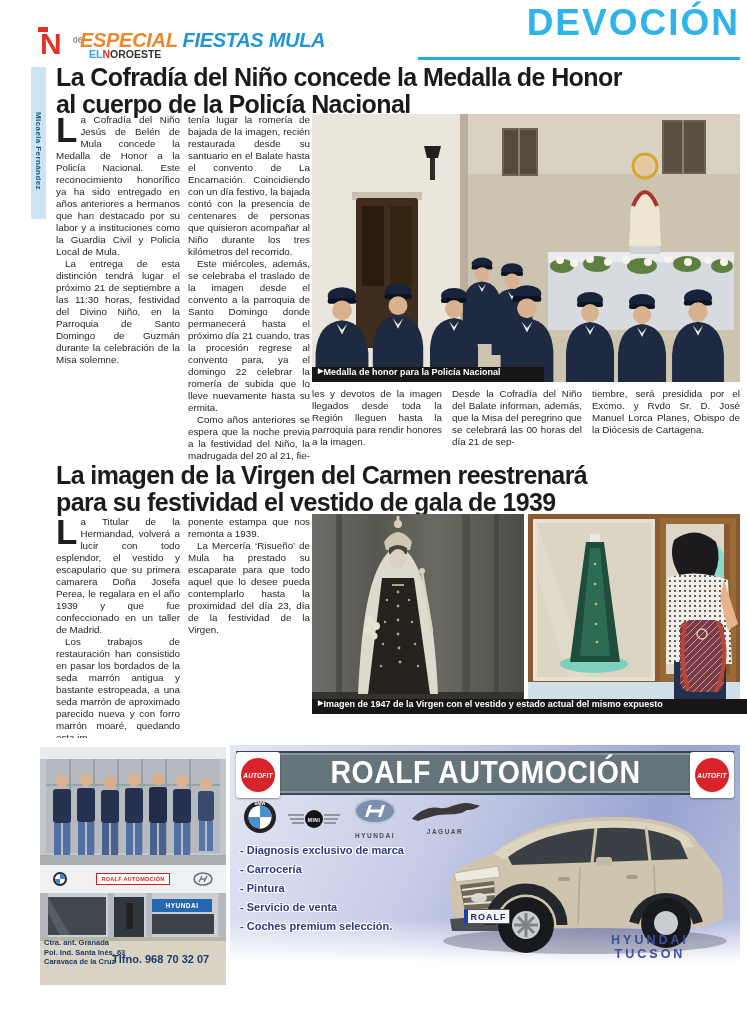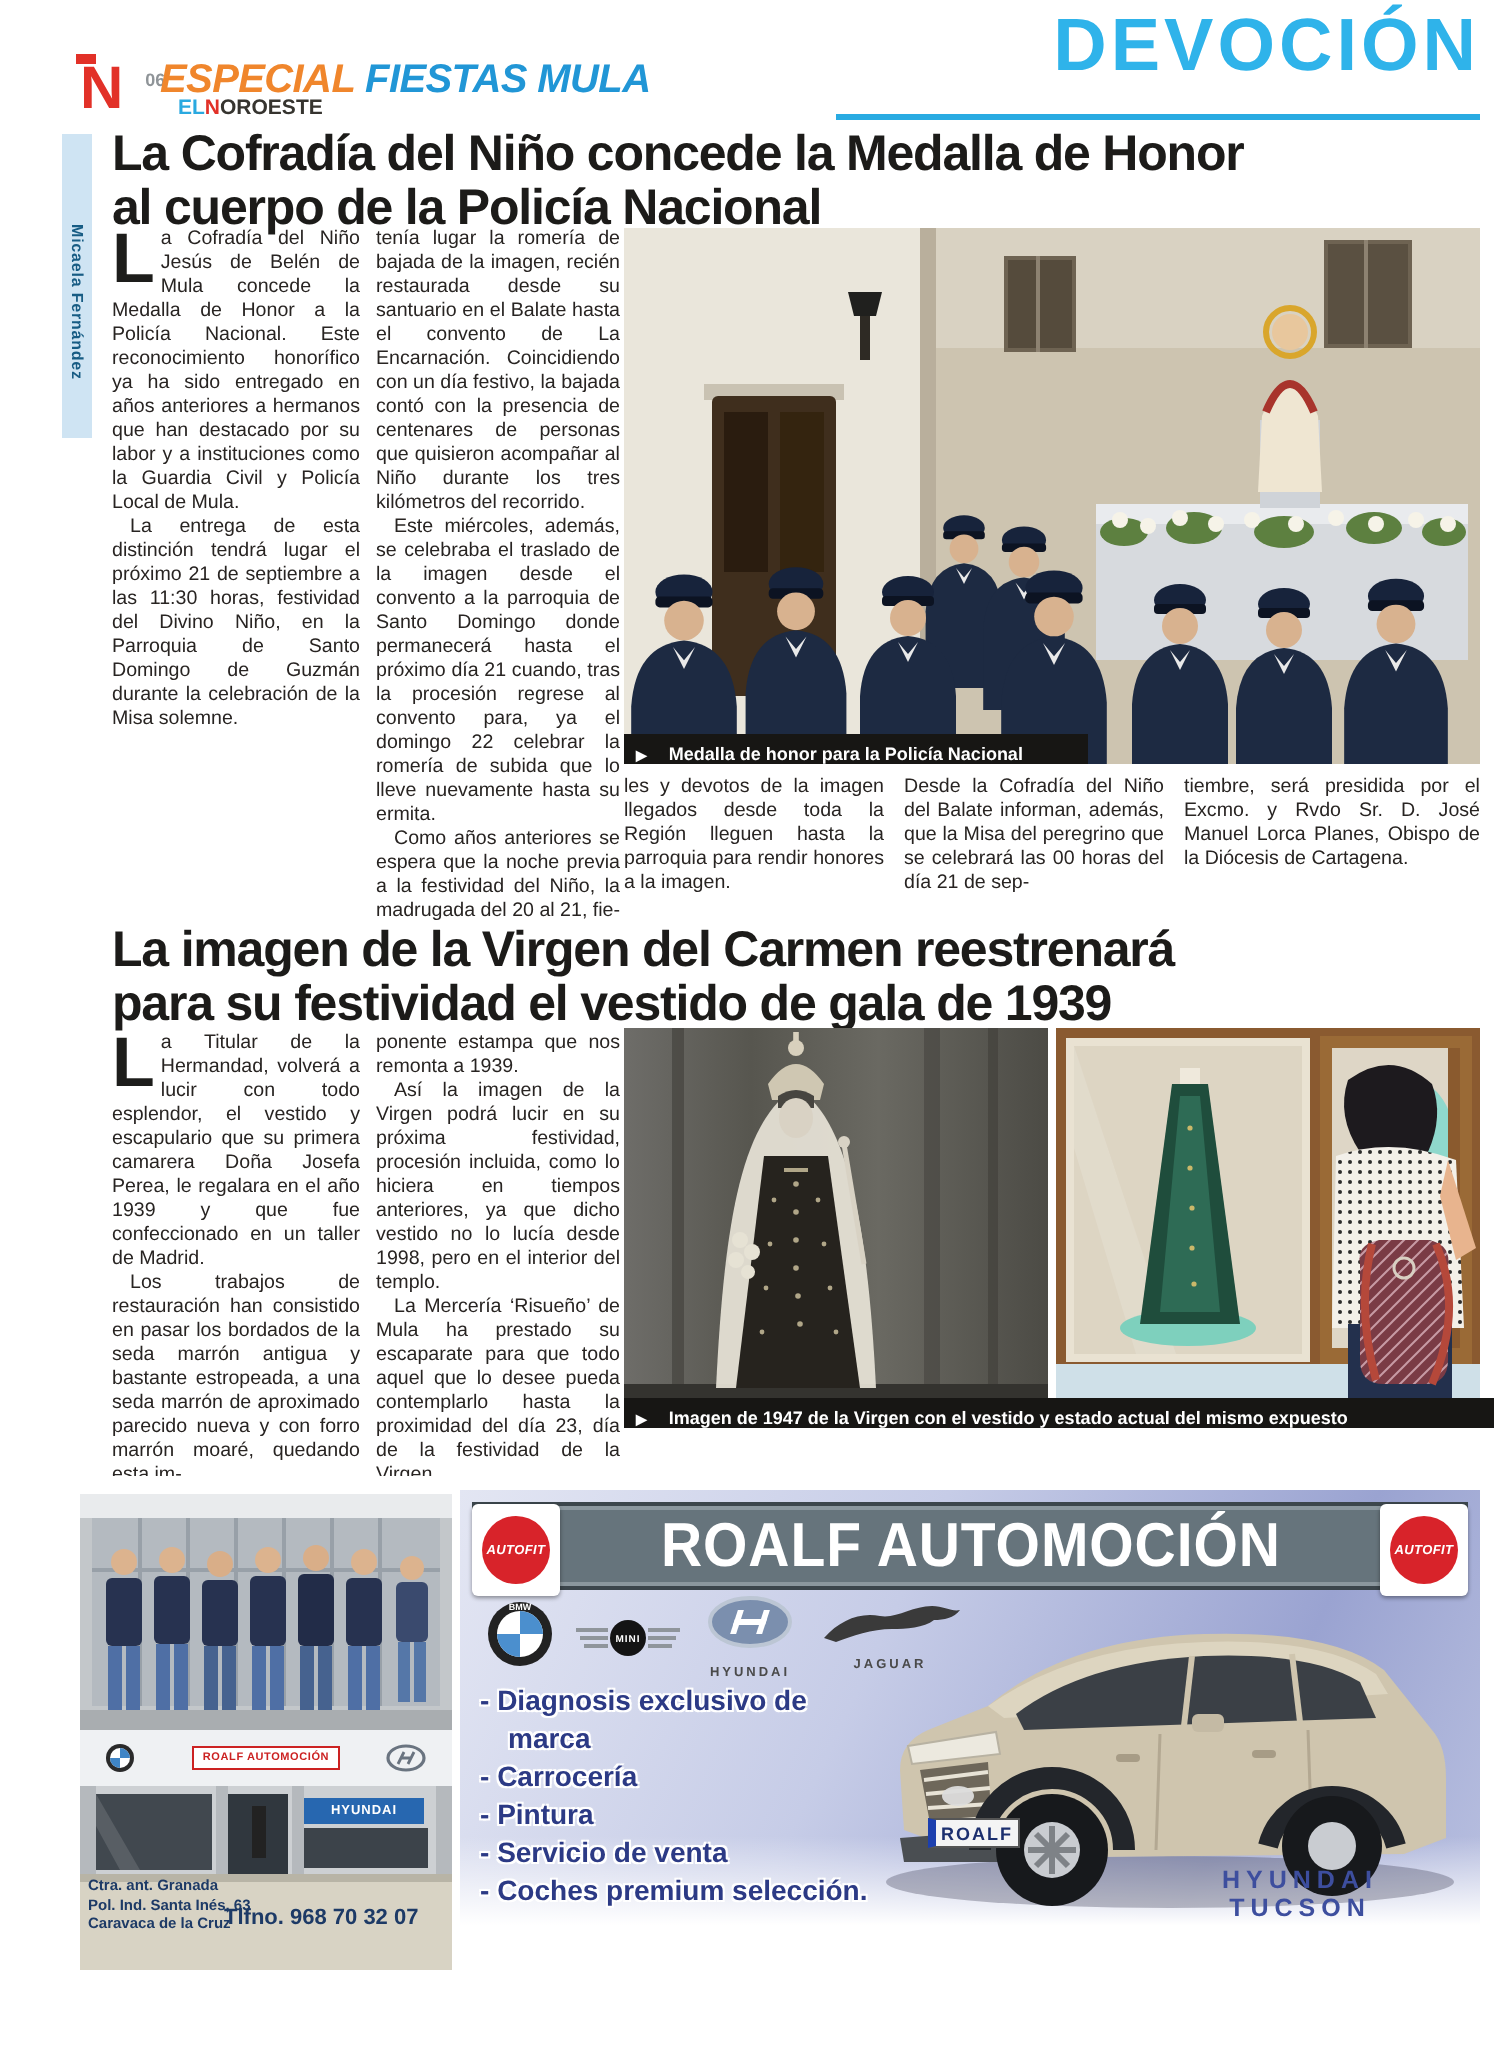--- a/index.html
+++ b/index.html
@@ -20,21 +20,21 @@
 
   
   .headline{position:absolute;font-weight:bold;color:#1c1b19;font-size:25px;line-height:26.5px;letter-spacing:-.6px}
   .byline-strip{position:absolute;left:31px;top:67px;width:15px;height:152px;background:#cfe4f3;text-align:center}
   .byline-strip span{writing-mode:vertical-rl;display:inline-block;font-size:8px;font-weight:bold;color:#175c84;padding-top:45px;letter-spacing:.4px;white-space:nowrap}
   .col{position:absolute;font-size:9.8px;line-height:12px;text-align:justify;color:#282422;overflow:hidden}
   .col p+p{text-indent:9px}
   .dropcap{float:left;font-size:35px;line-height:28px;font-weight:bold;color:#1d1d1b;padding:2px 3px 0 0}
   .photo{position:absolute;overflow:hidden;background:#888}
   .photo svg{display:block;width:100%;height:100%}
-  .caption{position:absolute;background:#171614;color:#fff;font-size:9px;font-weight:bold;display:flex;align-items:flex-end;gap:11px;padding:0 6px;height:15px;white-space:nowrap;overflow:hidden;z-index:5}
+  .caption{position:absolute;background:#171614;color:#fff;font-size:9px;font-weight:bold;display:flex;align-items:flex-start;gap:0;padding:0 6px;height:15px;white-space:nowrap;overflow:hidden;z-index:5}
   .cap-arrow{font-size:7px;line-height:1}
 
   
   .ad{position:absolute;left:40px;top:745px;width:700px;height:248px}
   .ad-left{position:absolute;left:0;top:2px;width:186px;height:238px;overflow:hidden}
   .ad-left svg{display:block;width:100%;height:100%}
   .facade-roalf{position:absolute;left:56px;top:126px;width:74px;height:12px;background:#fff;border:1px solid #c22;color:#c22;font-size:5.5px;font-weight:bold;display:flex;align-items:center;justify-content:center;letter-spacing:.3px;white-space:nowrap}
   .facade-hyundai{position:absolute;left:112px;top:152px;width:60px;height:13px;background:#2767b0;color:#fff;font-size:6.5px;font-weight:bold;display:flex;align-items:center;justify-content:center;letter-spacing:.5px}
   .ad-address{position:absolute;left:4px;top:191px;font-size:7.5px;line-height:9.6px;font-weight:bold;color:#1d3a66;white-space:nowrap}
   .ad-phone{position:absolute;left:72px;top:206px;font-size:11px;font-weight:bold;color:#1d3a66;white-space:nowrap}
@@ -45,21 +45,21 @@
   .banner-text{font-size:31px;font-weight:bold;color:#fff;letter-spacing:.5px;transform:scaleX(.92);white-space:nowrap}
   .autofit{position:absolute;top:-1px;width:44px;height:46px;background:#fff;border-radius:3px;box-shadow:0 1px 2px rgba(0,0,0,.4);display:flex;align-items:center;justify-content:center}
   .autofit.l{left:-2px}.autofit.r{right:-2px}
   .af-circle{width:34px;height:34px;border-radius:50%;background:#d8232a;display:flex;align-items:center;justify-content:center}
   .af-circle span{color:#fff;font-size:6.5px;font-weight:bold;font-style:italic;letter-spacing:.2px}
   .brand{position:absolute;text-align:center}
   .brand-label{display:block;font-size:6.5px;font-weight:bold;color:#4a4a4a;letter-spacing:1.5px;margin-top:1px}
   .mini-label{position:absolute;left:50%;top:10px;transform:translateX(-50%);color:#fff;font-size:5px;font-weight:bold;letter-spacing:.5px}
   .bmw-label{position:absolute;left:50%;top:2px;transform:translateX(-50%);color:#fff;font-size:4.5px;font-weight:bold}
   .bullets{position:absolute;left:10px;top:96px;width:200px;list-style:none}
-  .bullets li{font-size:14px;line-height:19px;font-weight:bold;color:#2c3a85;padding-left:14px;text-indent:-14px;
+  .bullets li{font-size:11px;line-height:19px;font-weight:bold;color:#2c3a85;padding-left:14px;text-indent:-14px;
     text-shadow:1px 1px 0 #fff,-1px -1px 0 #fff,1px -1px 0 #fff,-1px 1px 0 #fff,0 0 2px #fff}
   .car{position:absolute;left:200px;top:28px;width:300px;height:190px}
   .car svg{display:block;width:100%;height:100%}
   .plate{position:absolute;left:234px;top:164px;width:46px;height:15px;background:#f4f4f4;border:1.5px solid #555;border-left:4px solid #1c3fae;color:#1c2f6e;font-size:9px;font-weight:bold;display:flex;align-items:center;justify-content:center;letter-spacing:1px;z-index:4}
   .model{position:absolute;left:355px;top:188px;width:130px;text-align:center;font-size:12.5px;line-height:14px;font-weight:800;color:#3d4e9e;letter-spacing:3px;white-space:nowrap}
 </style>
 </head>
 <body>
 
 <div>
@@ -216,21 +216,20 @@
   </div>
 
 <h1 class="headline" style="left:56px;top:462px;width:575px">La imagen de la Virgen del Carmen reestrenará para su festividad el vestido de gala de 1939</h1>
 
 <div class="col" style="left:56px;top:516px;width:124px;height:222px">
   <p><span class="dropcap">L</span><span>a Titular de la Hermandad, volverá a lucir con todo esplendor, el vestido y escapulario que su primera camarera Doña Josefa Perea, le regalara en el año 1939 y que fue confeccionado en un taller de Madrid.</span></p>
   <p>Los trabajos de restauración han consistido en pasar los bordados de la seda marrón antigua y bastante estropeada, a una seda marrón de aproximado parecido nueva y con forro marrón moaré, quedando esta im-</p>
 </div>
 <div class="col" style="left:188px;top:516px;width:122px;height:222px">
   <p style="text-indent:0">ponente estampa que nos remonta a 1939.</p>
-  <p>Así la imagen de la Virgen podrá lucir en su próxima festividad, procesión incluida, como lo hiciera en tiempos anteriores, ya que dicho vestido no lo lucía desde 1998, pero en el interior del templo.</p>
   <p>La Mercería ‘Risueño’ de Mula ha prestado su escaparate para que todo aquel que lo desee pueda contemplarlo hasta la proximidad del día 23, día de la festividad de la Virgen.</p>
 </div>
 
 <div class="photo" style="left:312px;top:514px;width:212px;height:186px">
   <svg viewBox="0 0 212 186" preserveAspectRatio="none">
     <defs>
       <linearGradient id="curt" x1="0" y1="0" x2="1" y2="0">
         <stop offset="0" stop-color="#6e6d69"></stop>
           <stop offset=".3" stop-color="#57564f"></stop>
         <stop offset=".6" stop-color="#6a6962"></stop>

